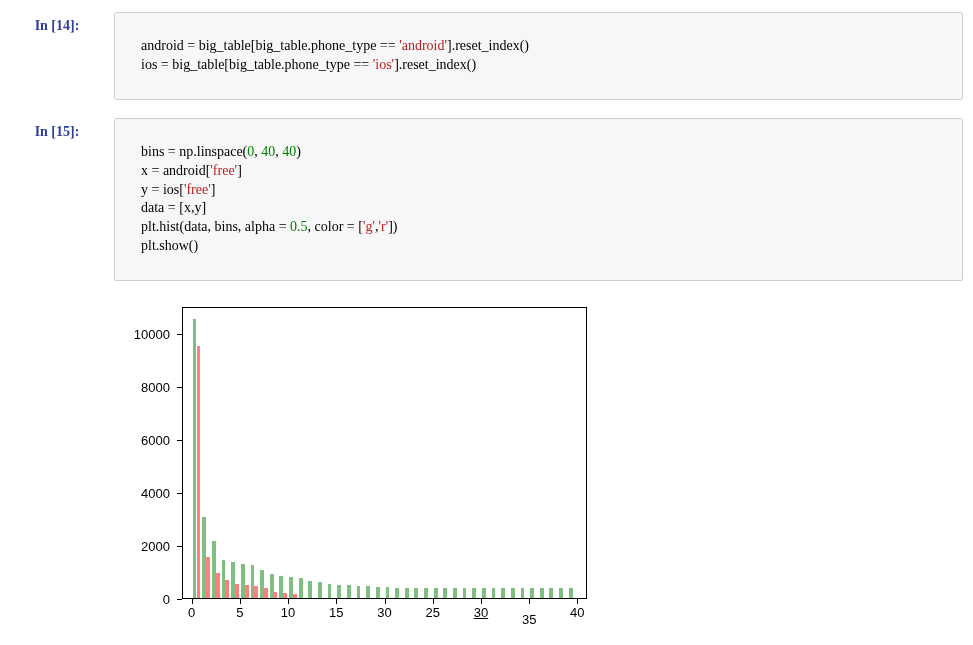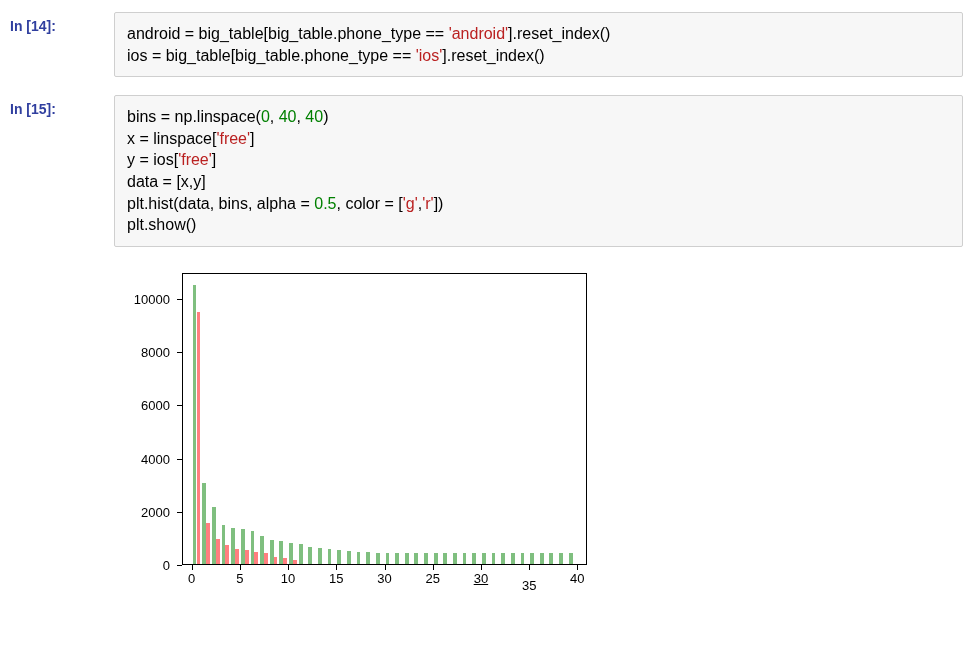--- a/index.html
+++ b/index.html
@@ -22,42 +22,42 @@
     letter-spacing: 0.5px;
   }
   .cell {
     display: flex;
     align-items: flex-start;
     margin-bottom: 18px;
   }
   .prompt {
     width: 104px;
     flex: 0 0 104px;
-    text-align: left;
+    text-align: center;
     padding: 6px 10px 0 0;
     box-sizing: border-box;
-    font-family: Liberation Sans, sans-serif;
+    font-family: Liberation Serif, serif;
     font-size: 14px;
     color: #303F9F;
     user-select: none;
   }
   .prompt .in   { color: #303F9F; font-weight: 700; }
   .prompt .num  { color: #303F9F; font-weight: 700; }
   .input-area {
     flex: 1 1 auto;
     background: #f7f7f7;
     border: 1px solid #cfcfcf;
     border-radius: 2px;
     padding: 6px 8px;
     box-sizing: border-box;
   }
   pre.code {
-    margin: 4px;
-    font-family: Liberation Sans, sans-serif;
-    font-size: 16px;
+    margin: 18px;
+    font-family: Liberation Serif, serif;
+    font-size: 14px;
     line-height: 1.35;
     white-space: pre;
     color: #000;
   }
   
   .tok-name  { color: #000; }
   .tok-op    { color: #000; }
   .tok-punc  { color: #000; }
   .tok-num   { color: #008000; }
   .tok-str   { color: #BA2121; }
@@ -138,21 +138,21 @@
 <span class="tok-name">ios </span><span class="tok-op">=</span><span class="tok-name"> big_table[big_table</span><span class="tok-op">.</span><span class="tok-name">phone_type </span><span class="tok-op">==</span><span> </span><span class="tok-str">'ios'</span><span class="tok-punc">]</span><span class="tok-op">.</span><span class="tok-name">reset_index()</span></pre>
     </div>
   </div>
 
   <div class="cell">
     <div class="prompt">
       <span class="in">In [</span><span class="num">15</span><span class="in">]:</span>
     </div>
     <div class="input-area">
       <pre class="code"><span class="tok-name">bins </span><span class="tok-op">=</span><span class="tok-name"> np</span><span class="tok-op">.</span><span class="tok-name">linspace(</span><span class="tok-num">0</span><span class="tok-punc">, </span><span class="tok-num">40</span><span class="tok-punc">, </span><span class="tok-num">40</span><span class="tok-punc">)</span>
-<span class="tok-name">x </span><span class="tok-op">=</span><span class="tok-name"> linspace[</span><span class="tok-str">'free'</span><span class="tok-punc">]</span>
+<span class="tok-name">x </span><span class="tok-op">=</span><span class="tok-name"> android[</span><span class="tok-str">'free'</span><span class="tok-punc">]</span>
 <span class="tok-name">y </span><span class="tok-op">=</span><span class="tok-name"> ios[</span><span class="tok-str">'free'</span><span class="tok-punc">]</span>
 <span class="tok-name">data </span><span class="tok-op">=</span><span class="tok-name"> [x,y]</span>
 <span class="tok-name">plt</span><span class="tok-op">.</span><span class="tok-name">hist(data, bins, alpha </span><span class="tok-op">=</span><span> </span><span class="tok-num">0.5</span><span class="tok-name">, color </span><span class="tok-op">=</span><span class="tok-punc"> [</span><span class="tok-str">'g'</span><span class="tok-punc">,</span><span class="tok-str">'r'</span><span class="tok-punc">])</span>
 <span class="tok-name">plt</span><span class="tok-op">.</span><span class="tok-name">show()</span></pre>
     </div>
   </div>
 
   <div class="cell">
     <div class="prompt"></div>
     <div class="output-area">

